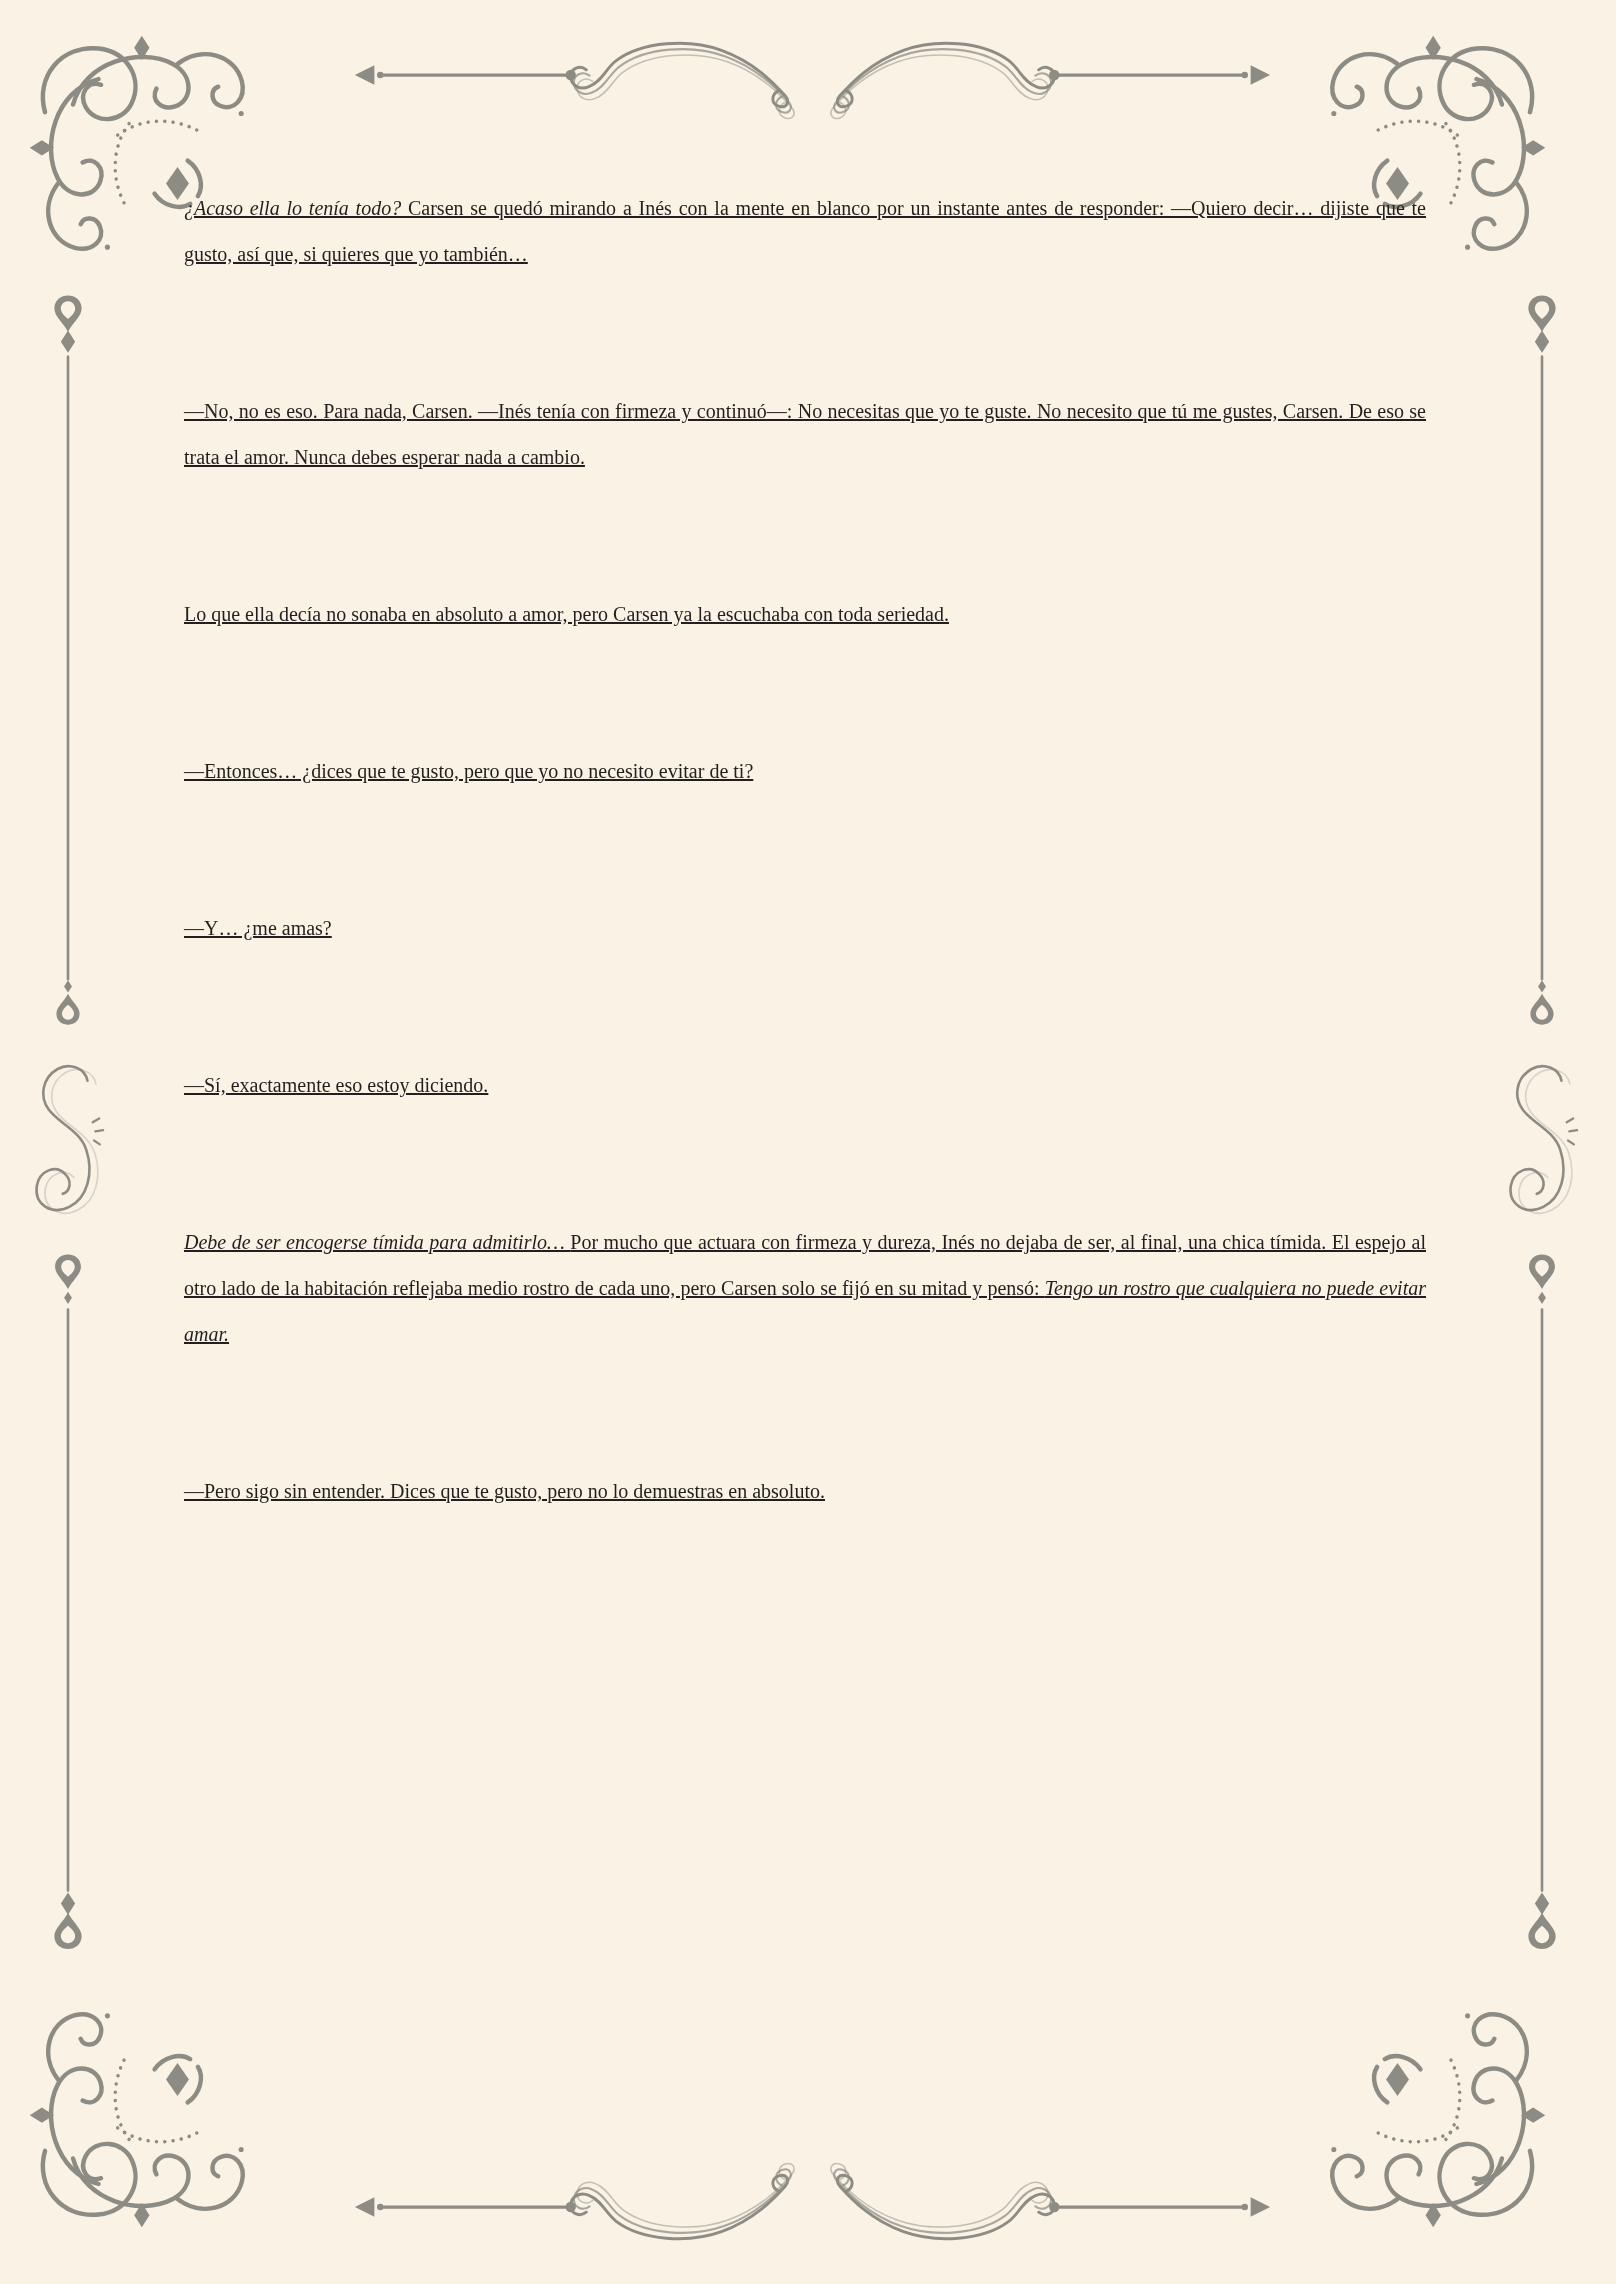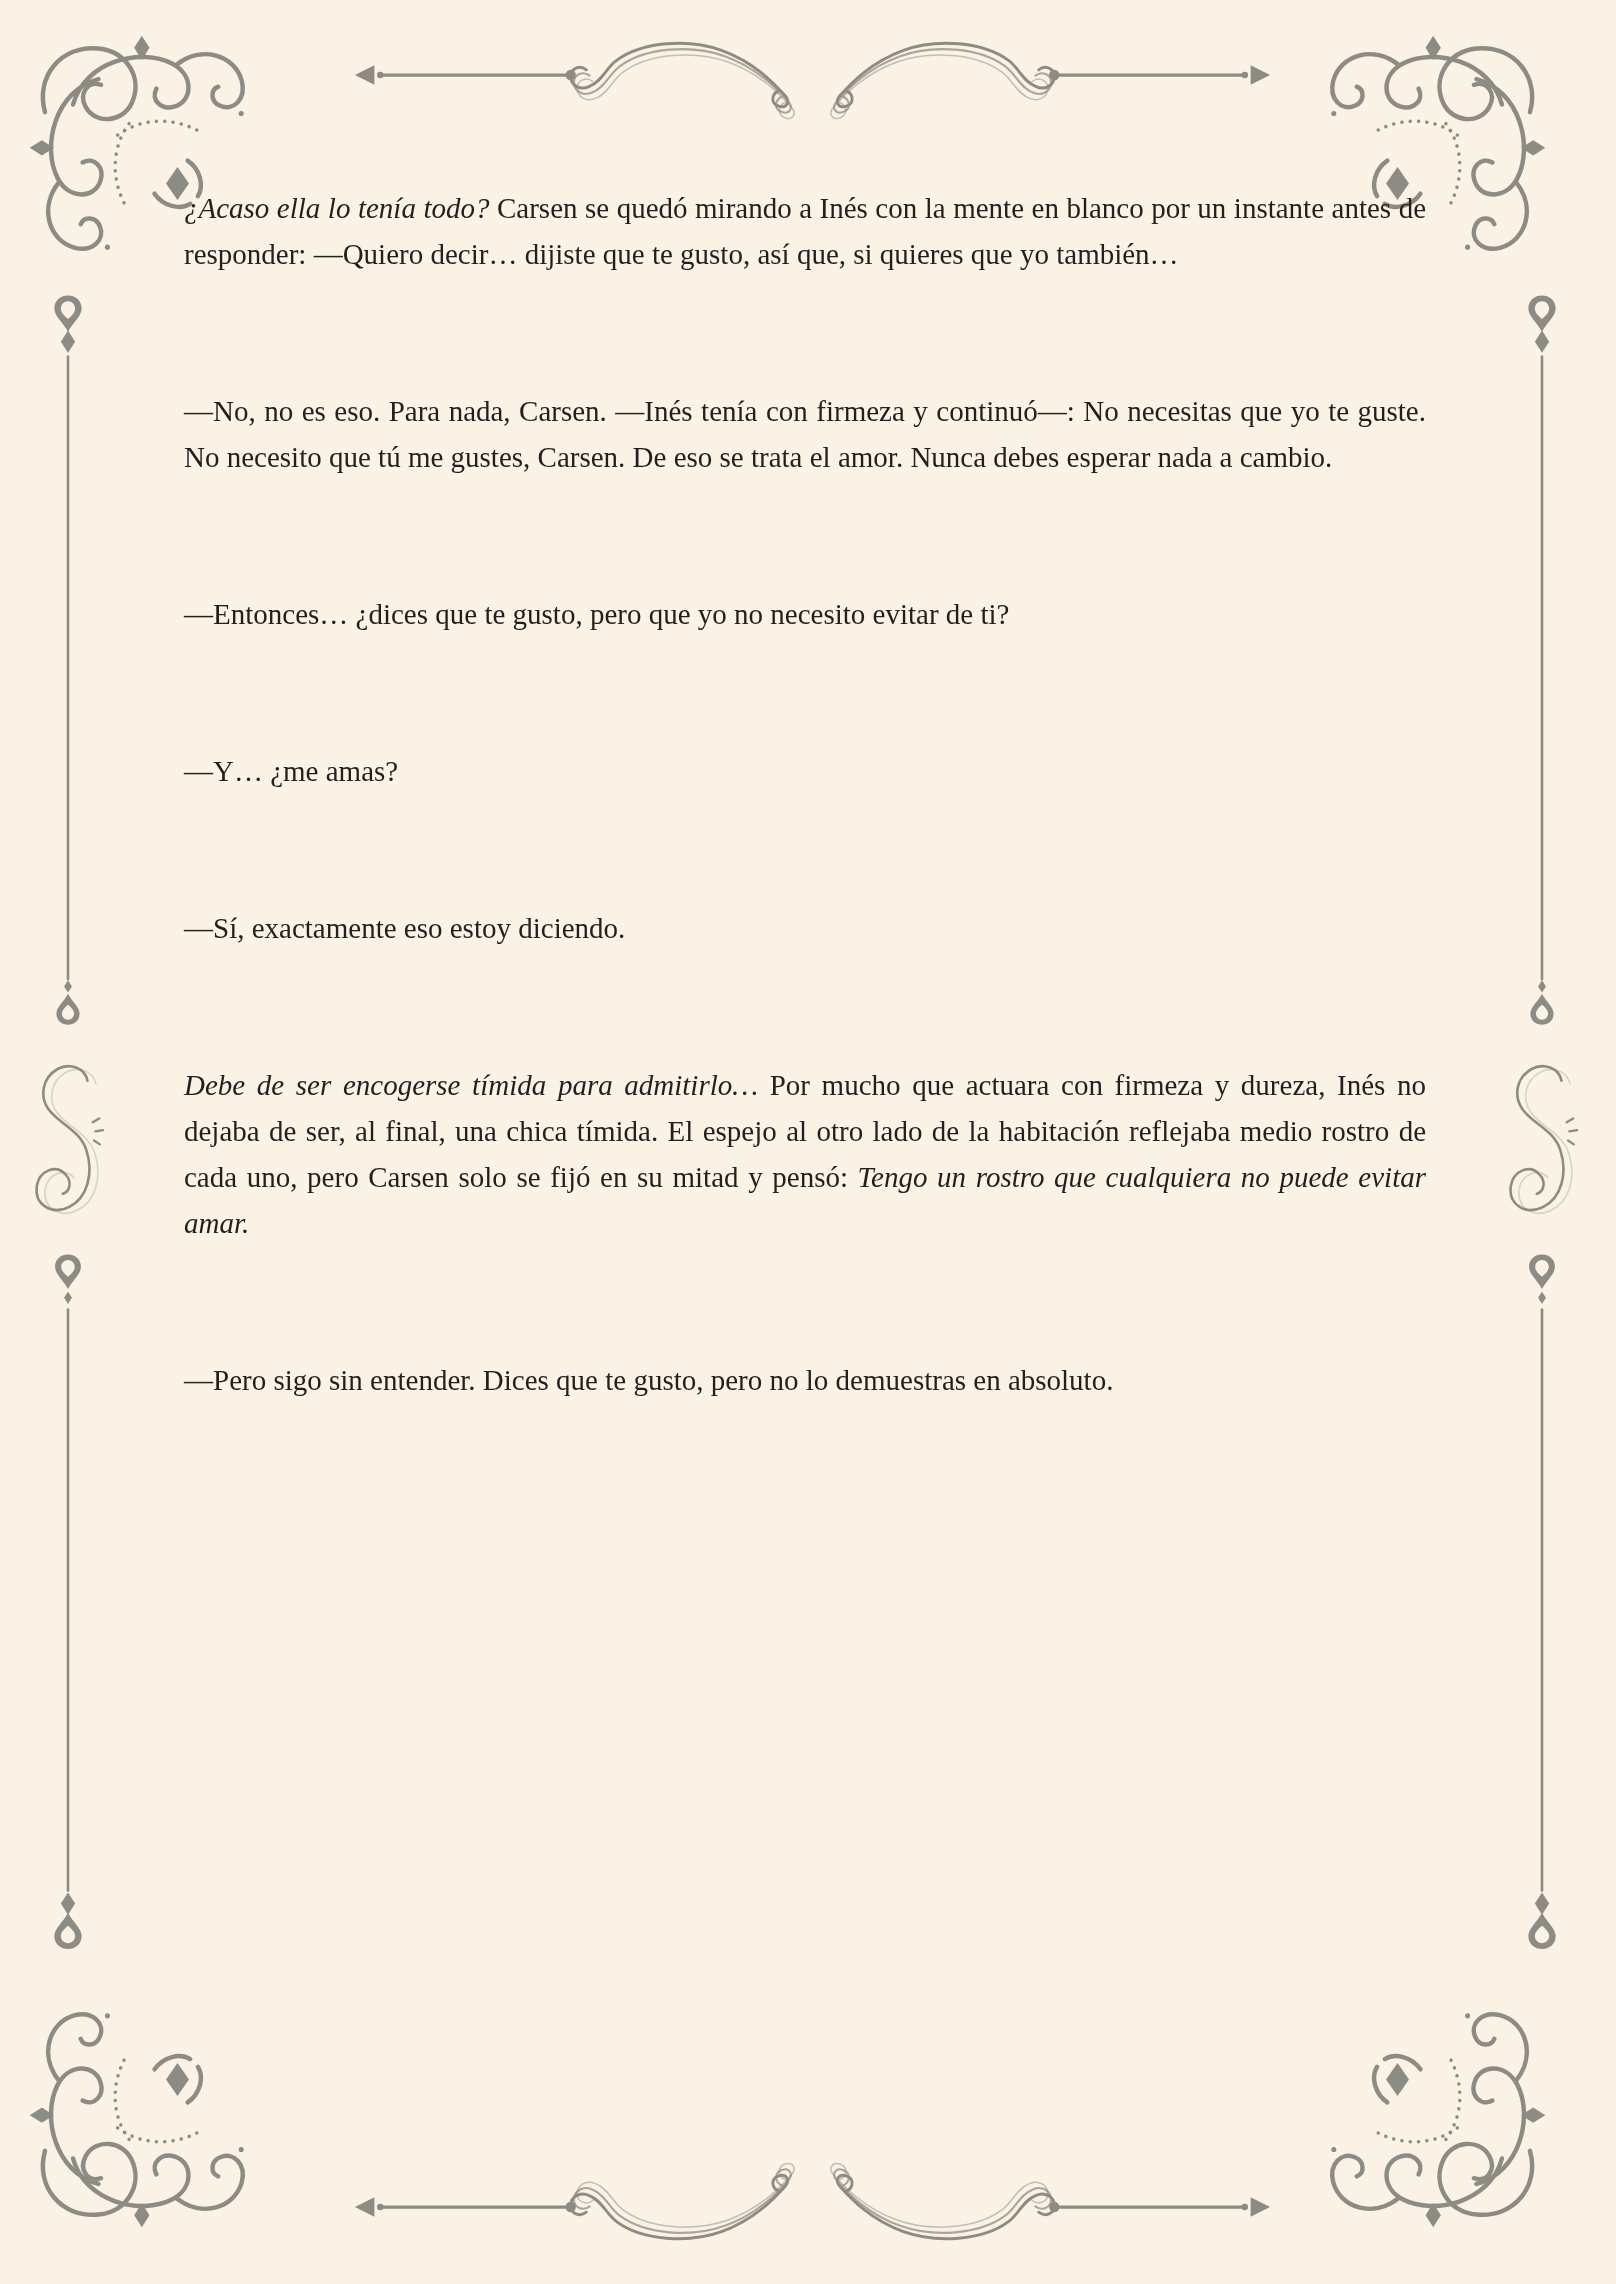--- a/index.html
+++ b/index.html
@@ -18,22 +18,23 @@
   .corner.br{right:59px;bottom:44px;transform:scale(-1,-1);}
   .divider{left:350px;width:925px;height:91px;}
   .divider.top{top:36px;}
   .divider.bottom{bottom:38px;transform:scaleY(-1);}
   .side{width:104px;height:1667px;top:294px;}
   .side.left{left:16.3px;}
   .side.right{left:1490px;}
   .textblock{
     position:absolute;left:184px;top:185px;width:1242px;
     color:var(--ink,#221f1e);
-    font-size:29px;line-height:46px;
+    font-size:20px;line-height:46px;
     text-align:justify;
+    text-decoration:underline;
   }
   .para{margin:0 0 111px 0;}
   .para:last-child{margin-bottom:6px;}
   .para em{font-style:italic;}
 </style>
 </head>
 <body style="background: rgb(249, 242, 229);">
 
 <div class="page" style="--bg: #f9f2e5; --orn: #8d8c84; --ink: #221f1e;">
 
@@ -132,20 +133,21 @@
   <svg class="orn side left" viewBox="0 0 160 2560">
       <use href="#sideG"></use>
     </svg>
   <svg class="orn side right" viewBox="0 0 160 2560">
       <use href="#sideG"></use>
     </svg>
 
   <div class="textblock">
       <p class="para"><em>¿Acaso ella lo tenía todo? </em><span>Carsen se quedó mirando a Inés con la mente en blanco por un instante antes de responder: —Quiero decir… dijiste que te gusto, así que, si quieres que yo también…</span></p>
       <p class="para"><span>—No, no es eso. Para nada, Carsen. —Inés tenía con firmeza y continuó—: No necesitas que yo te guste. No necesito que tú me gustes, Carsen. De eso se trata el amor. Nunca debes esperar nada a cambio.</span></p>
+      <p class="para"><span>Lo que ella decía no sonaba en absoluto a amor, pero Carsen ya la escuchaba con toda seriedad.</span></p>
       <p class="para"><span>—Entonces… ¿dices que te gusto, pero que yo no necesito evitar de ti?</span></p>
       <p class="para"><span>—Y… ¿me amas?</span></p>
       <p class="para"><span>—Sí, exactamente eso estoy diciendo.</span></p>
       <p class="para"><em>Debe de ser encogerse tímida para admitirlo… </em><span>Por mucho que actuara con firmeza y dureza, Inés no dejaba de ser, al final, una chica tímida. El espejo al otro lado de la habitación reflejaba medio rostro de cada uno, pero Carsen solo se fijó en su mitad y pensó: </span><em>Tengo un rostro que cualquiera no puede evitar amar.</em></p>
       <p class="para"><span>—Pero sigo sin entender. Dices que te gusto, pero no lo demuestras en absoluto.</span></p>
     </div>
 
 </div>
 
 

